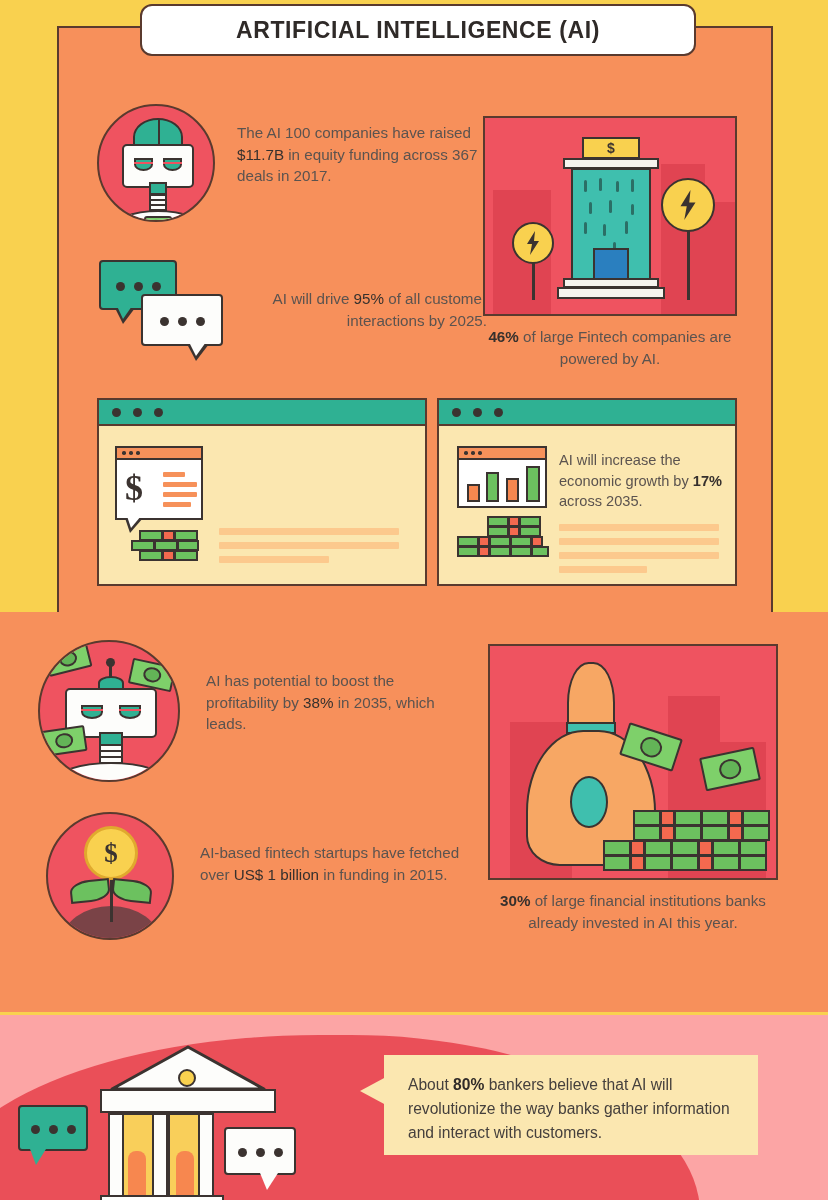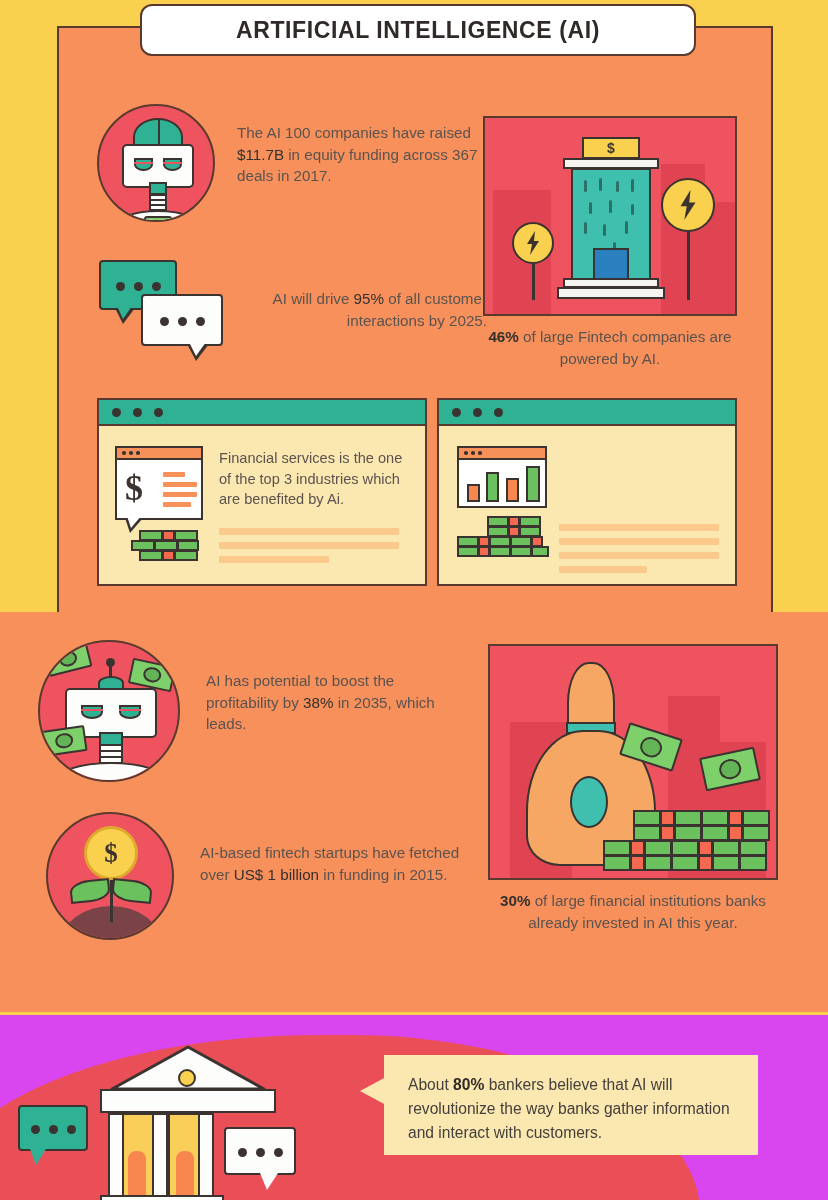--- a/index.html
+++ b/index.html
@@ -176,21 +176,21 @@
     border-radius: 44% 44% 26% 26% / 60% 60% 22% 22%; }
   .bag-neck { position:absolute; background:#f7a764; border:2.5px solid #3b3330;
     border-radius: 45% 45% 6px 6px / 60% 60% 8px 8px; }
   .bag-band { position:absolute; background:#3fbfae; border:2.5px solid #3b3330; }
   .bag-hole { position:absolute; background:#3fbfae; border:2.5px solid #3b3330;
     border-radius:50%; }
 
   
   #sec3 {
     position: absolute; left: 0; top: 1015px; width: 828px; height: 185px;
-    background: #d946ef; overflow: hidden;
+    background: #fca5a5; overflow: hidden;
   }
   #sec3::before {
     content:""; position:absolute; left:-60px; top:20px; width:760px; height:330px;
     background:#ea4f58; border-radius:50% 46% 40% 50% / 48% 54% 40% 44%;
   }
   .bank-pediment { position:absolute; background:#fdfdfb; border:2.5px solid #3b3330; }
   .bank-slab { position:absolute; background:#fdfdfb; border:2.5px solid #3b3330; }
   .bank-col { position:absolute; background:#fdfdfb; border:2.5px solid #3b3330; }
   .bank-gap { position:absolute; background:#f9cf5a; border:2.5px solid #3b3330; overflow:hidden; }
   .bank-gap i { position:absolute; bottom:0; left:20%; right:20%; height:55%;
@@ -334,21 +334,20 @@
         <div class="brick" style="left:26px;top:84px;width:24px;height:11px;"></div>
         <div class="brick r" style="left:49px;top:84px;width:13px;height:11px;"></div>
         <div class="brick" style="left:61px;top:84px;width:24px;height:11px;"></div>
         <div class="brick" style="left:18px;top:94px;width:24px;height:11px;"></div>
         <div class="brick" style="left:41px;top:94px;width:24px;height:11px;"></div>
         <div class="brick" style="left:64px;top:94px;width:22px;height:11px;"></div>
         <div class="brick" style="left:26px;top:104px;width:24px;height:11px;"></div>
         <div class="brick r" style="left:49px;top:104px;width:13px;height:11px;"></div>
         <div class="brick" style="left:61px;top:104px;width:24px;height:11px;"></div>
       </div>
-      <div class="bcard-text" style="left:120px;top:48px;width:192px;">Financial services is the one of the top 3 industries which are benefited by Ai.</div>
       <div class="linebar" style="left:120px;top:128px;width:180px;"></div>
       <div class="linebar" style="left:120px;top:142px;width:180px;"></div>
       <div class="linebar" style="left:120px;top:156px;width:110px;"></div>
     </div>
 
     <div class="bcard" style="left:378px; top:370px; width:300px; height:188px;">
       <div class="bcard-bar">
           <i></i>
           <i></i>
           <i></i>
@@ -375,20 +374,23 @@
         <div class="brick" style="left:4px;top:90px;width:22px;height:11px;"></div>
         <div class="brick r" style="left:25px;top:90px;width:12px;height:11px;"></div>
         <div class="brick" style="left:36px;top:90px;width:22px;height:11px;"></div>
         <div class="brick" style="left:57px;top:90px;width:22px;height:11px;"></div>
         <div class="brick r" style="left:78px;top:90px;width:12px;height:11px;"></div>
         <div class="brick" style="left:4px;top:100px;width:22px;height:11px;"></div>
         <div class="brick r" style="left:25px;top:100px;width:12px;height:11px;"></div>
         <div class="brick" style="left:36px;top:100px;width:22px;height:11px;"></div>
         <div class="brick" style="left:57px;top:100px;width:22px;height:11px;"></div>
         <div class="brick" style="left:78px;top:100px;width:18px;height:11px;"></div>
+      </div>
+      <div class="bcard-text" style="left:120px;top:50px;width:170px;">
+        <span>AI will increase the economic growth by </span><b>17%</b><span> across 2035.</span>
       </div>
       <div class="linebar" style="left:120px;top:124px;width:160px;"></div>
       <div class="linebar" style="left:120px;top:138px;width:160px;"></div>
       <div class="linebar" style="left:120px;top:152px;width:160px;"></div>
       <div class="linebar" style="left:120px;top:166px;width:88px;"></div>
     </div>
 
   </div>
 </div>
 

